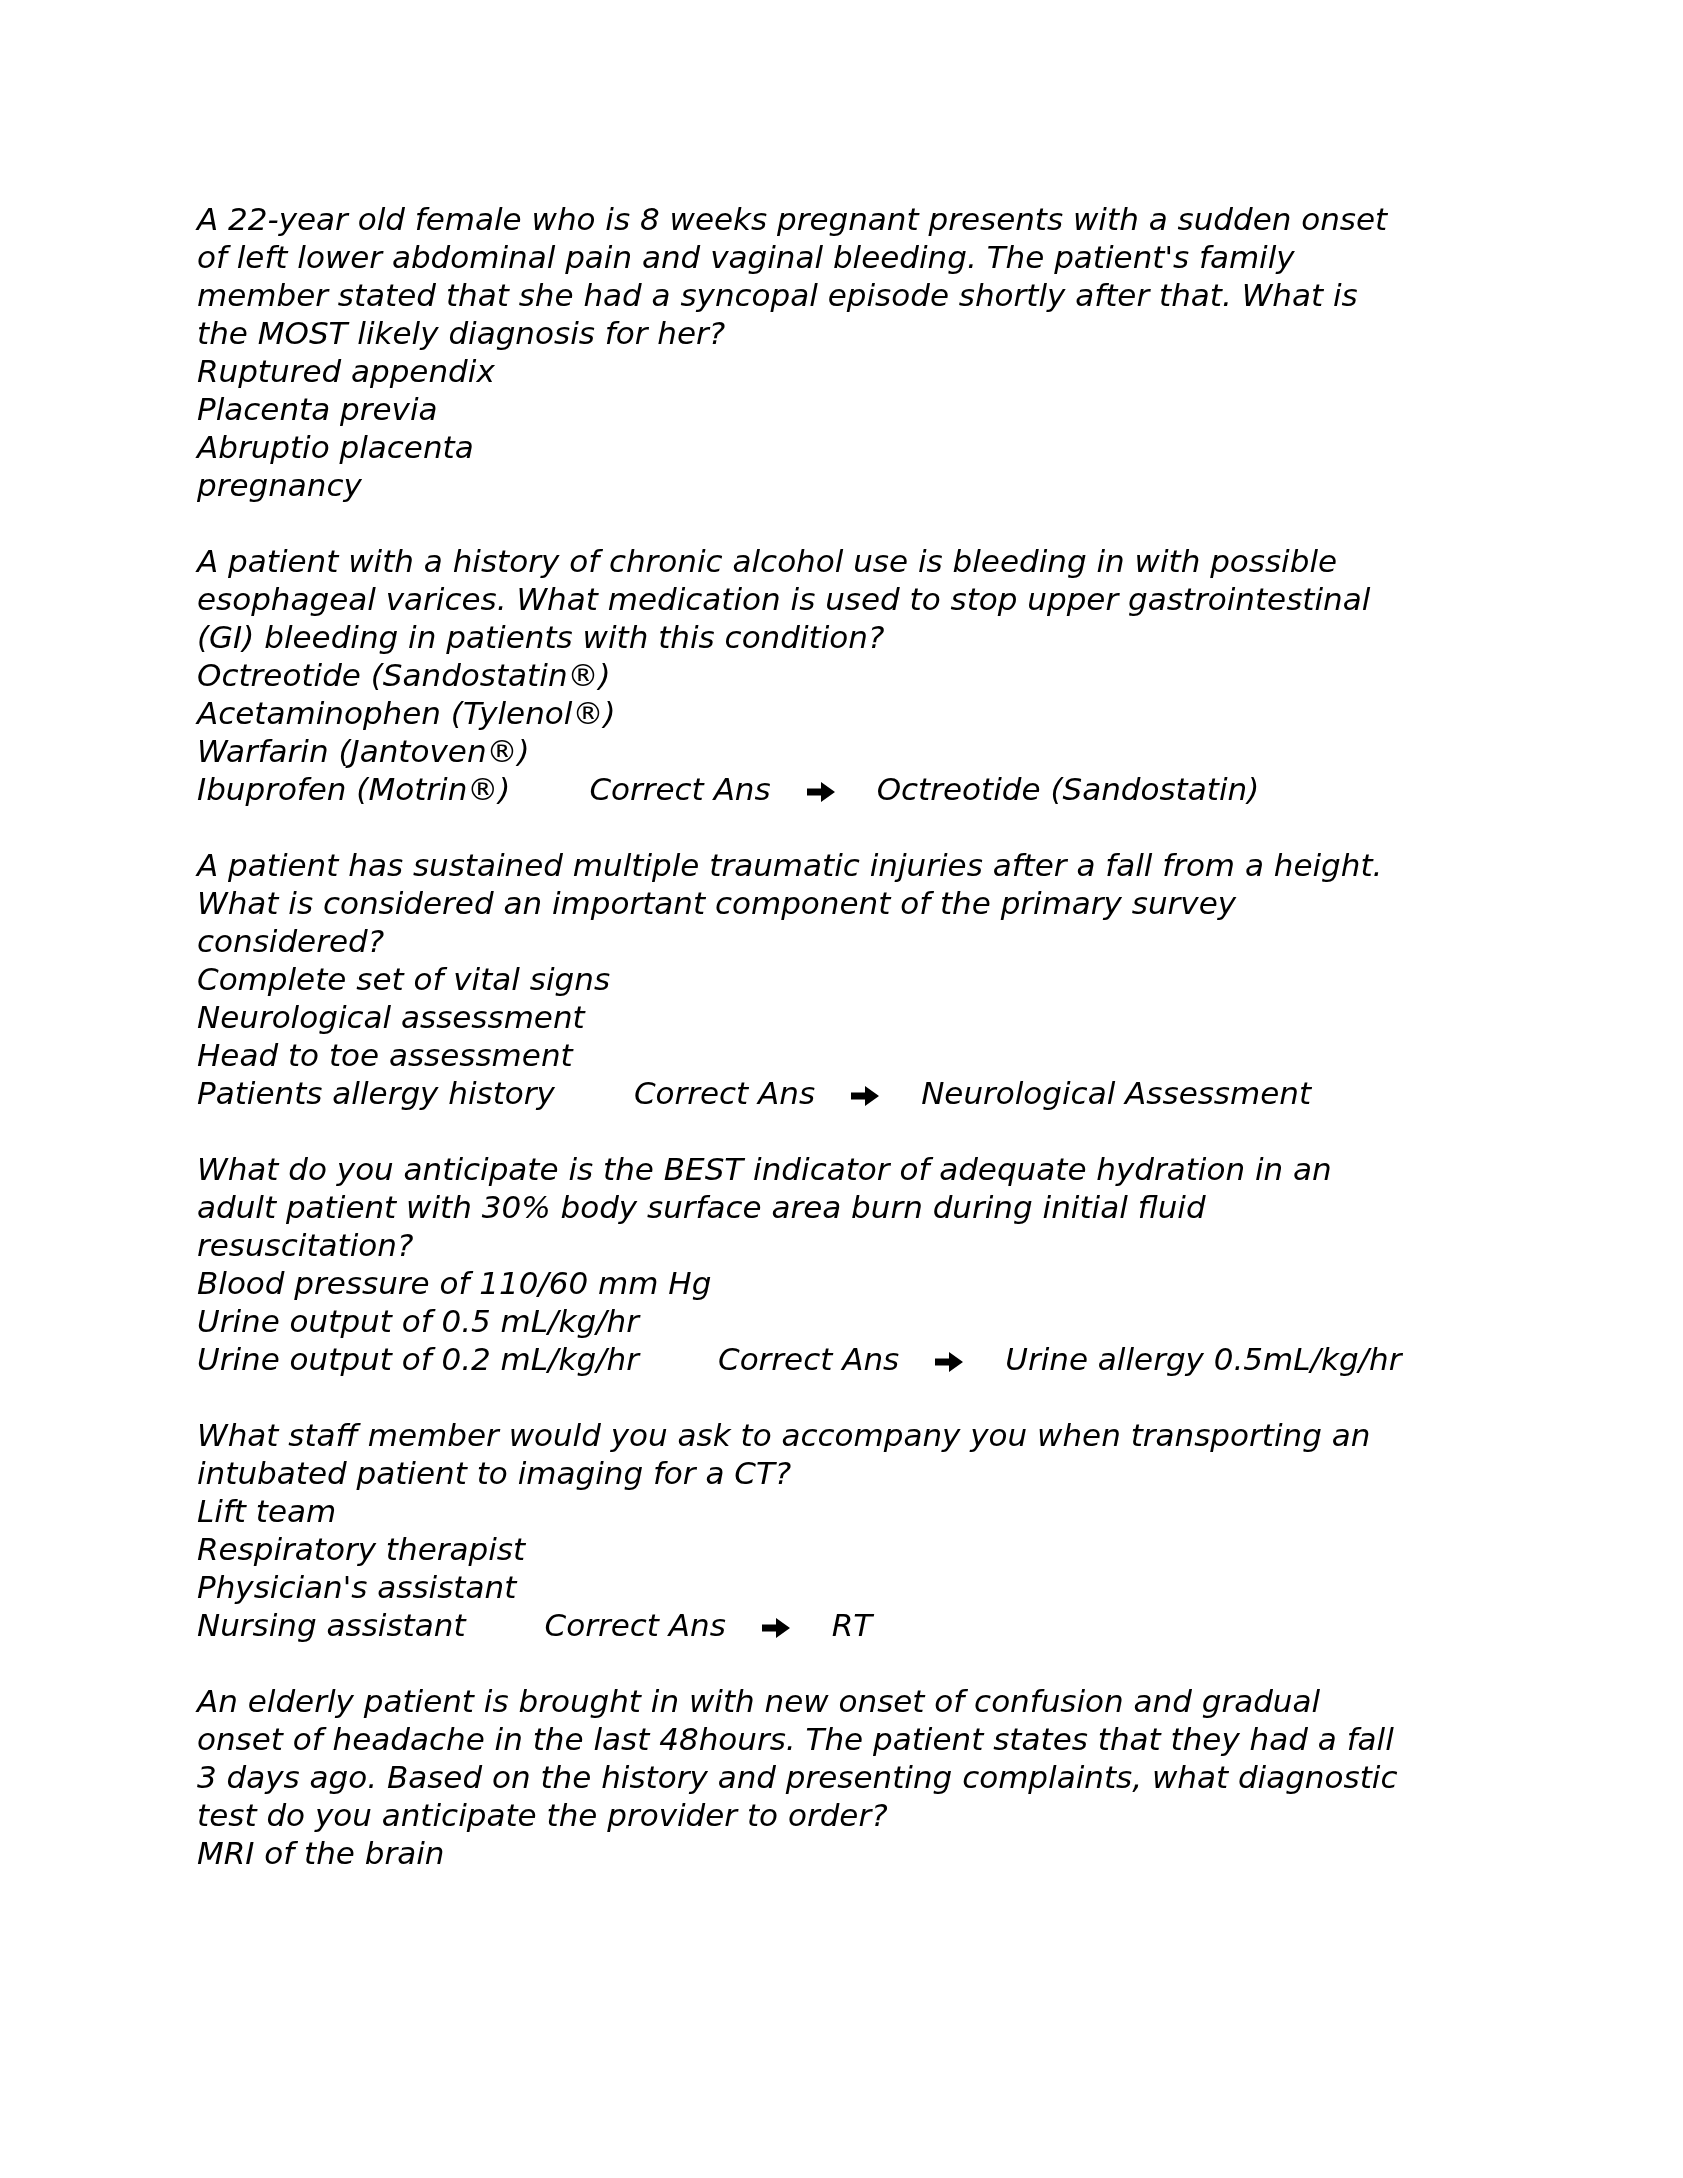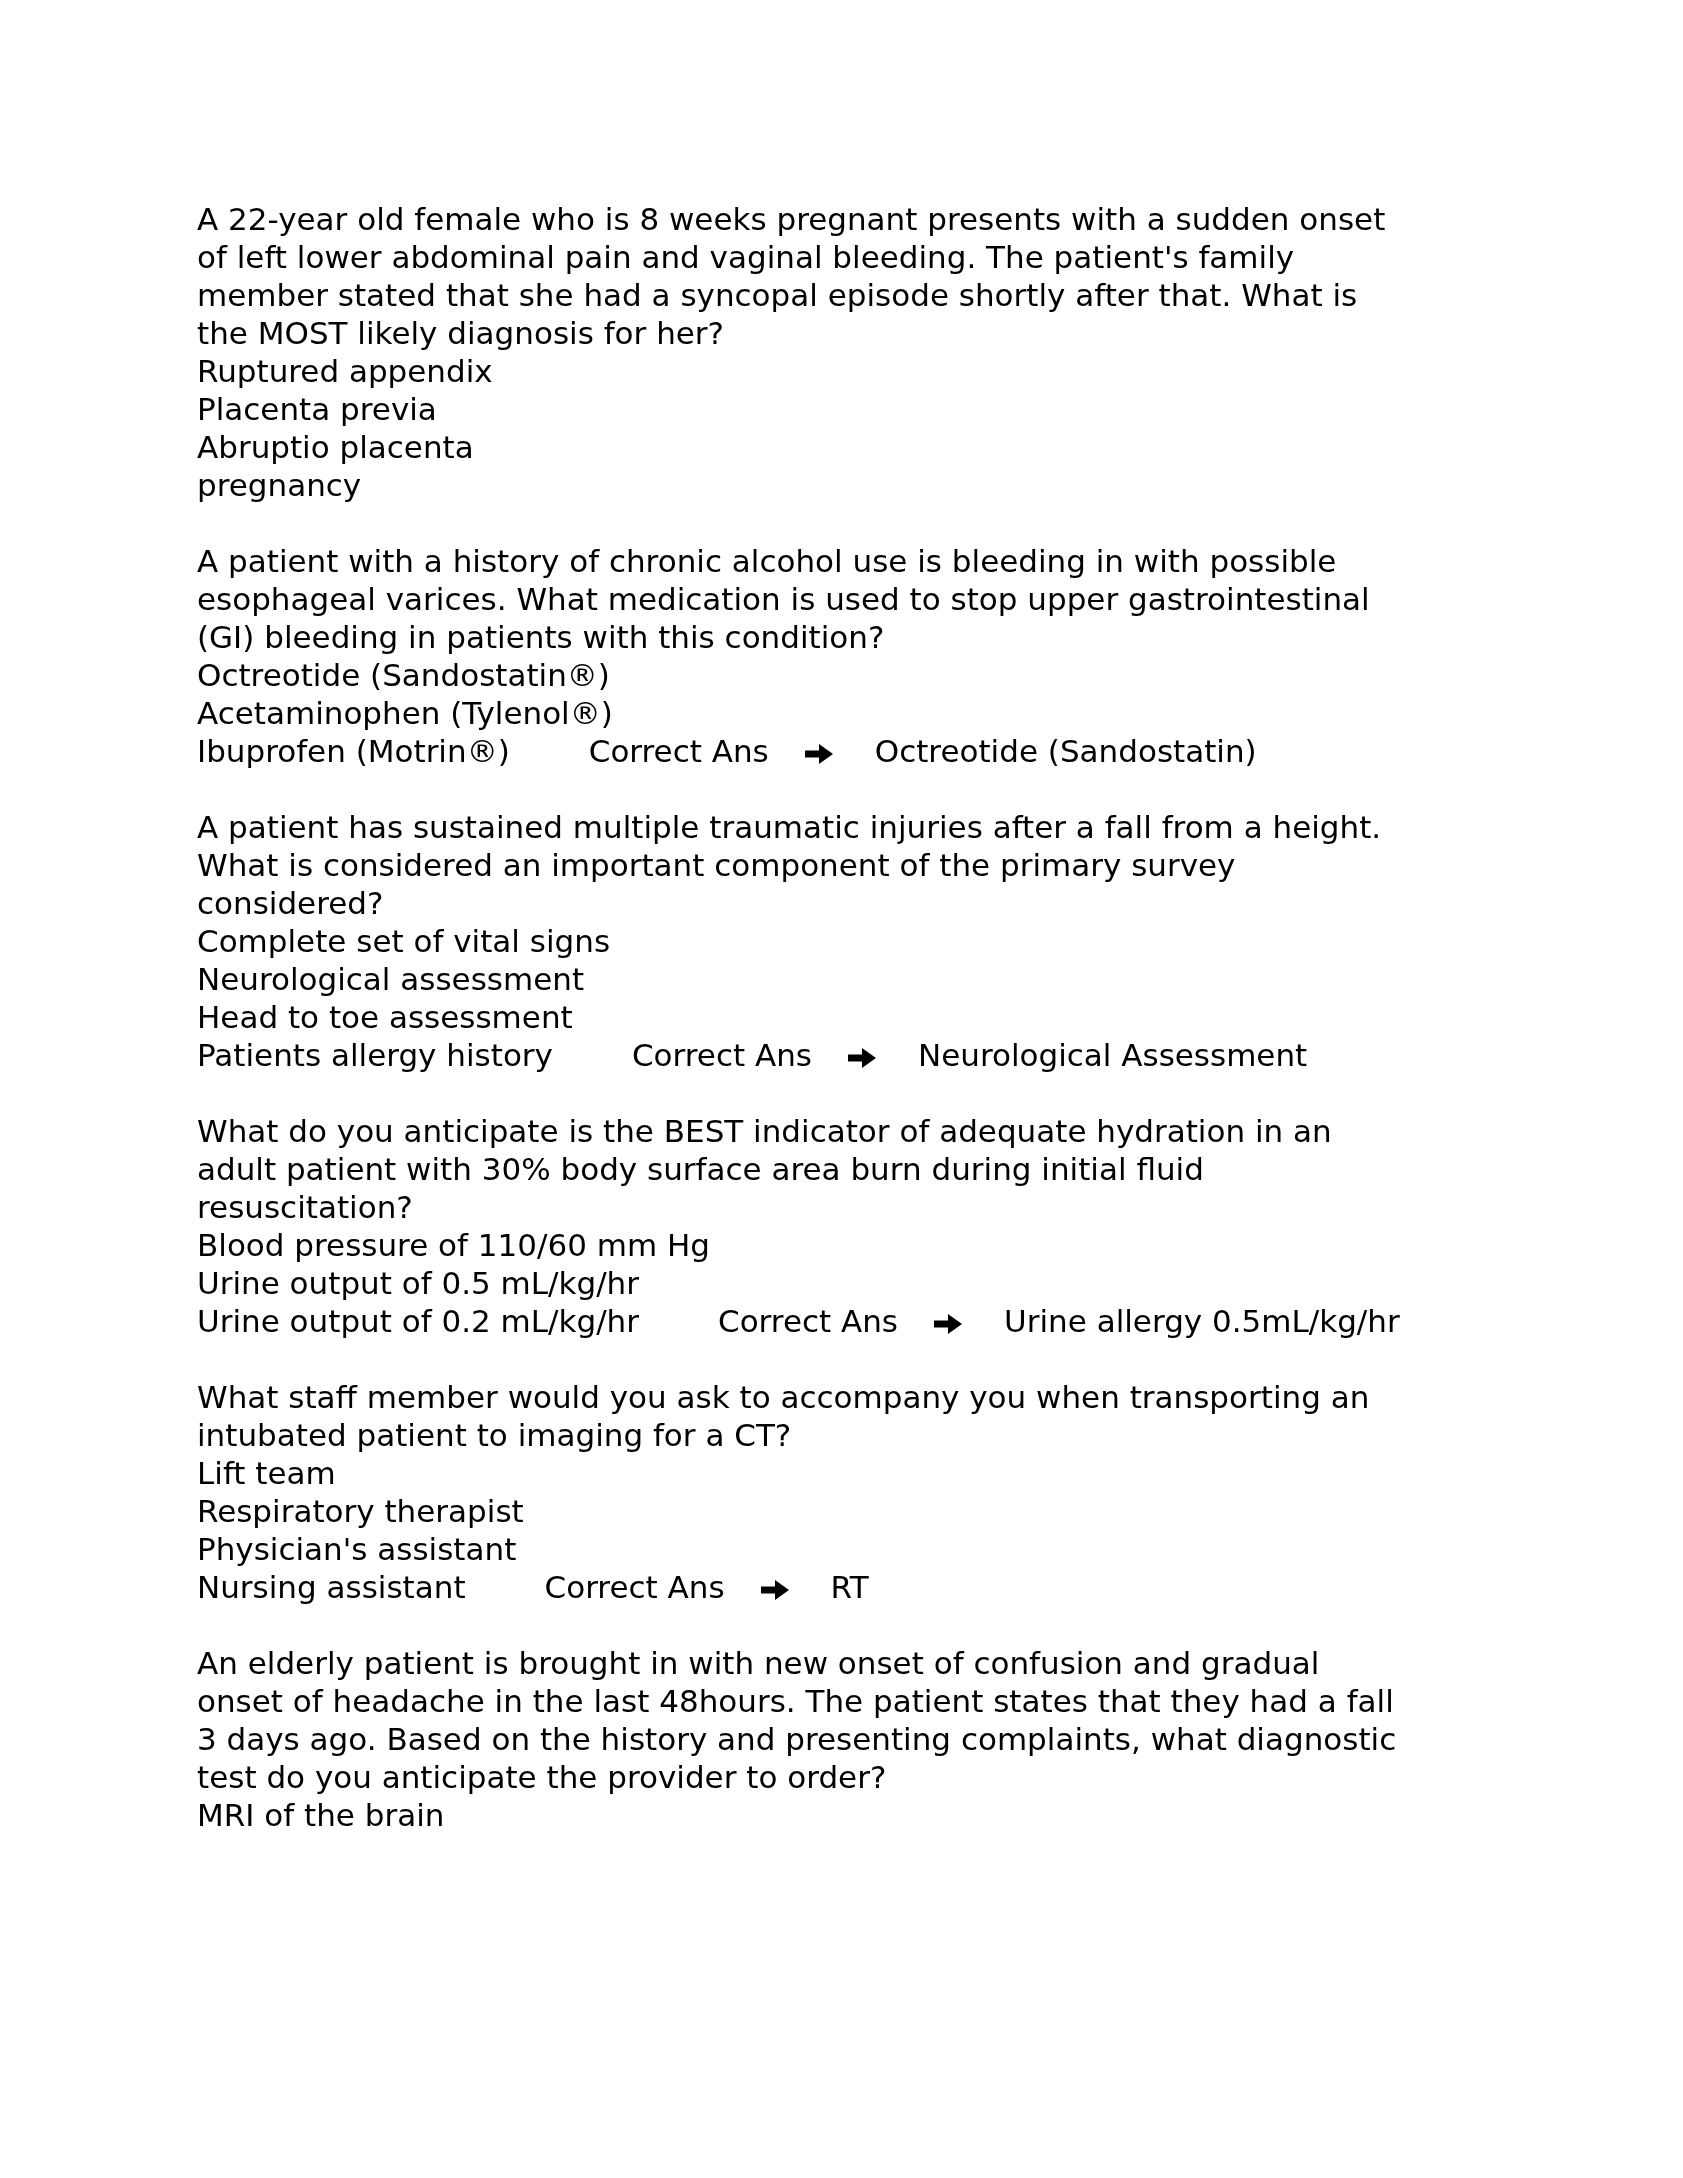--- a/index.html
+++ b/index.html
@@ -20,20 +20,21 @@
     top: 200px;
     width: 1287px;
     color: #000000;
     font-family: "DejaVu Sans", sans-serif;
     font-size: 31px;
     line-height: 38px;
   }
   .line {
     white-space: pre;
     height: 38px;
+    font-style: italic;
   }
   .blank-line {
     height: 38px;
   }
   .tab-gap {
     display: inline-block;
     width: 79px;
   }
   .pre-arrow-gap {
     display: inline-block;
@@ -62,20 +63,21 @@
         <div class="line">Abruptio placenta</div>
         <div class="line">pregnancy</div>
       </div>
       <div class="blank-line"></div>
       <div>
         <div class="line">A patient with a history of chronic alcohol use is bleeding in with possible</div>
         <div class="line">esophageal varices. What medication is used to stop upper gastrointestinal</div>
         <div class="line">(GI) bleeding in patients with this condition?</div>
         <div class="line">Octreotide (Sandostatin®)</div>
         <div class="line">Acetaminophen (Tylenol®)</div>
+        <div class="line">Warfarin (Jantoven®)</div>
         <div class="line"><span>Ibuprofen (Motrin®)</span><span class="tab-gap"></span><span>Correct Ans</span><span class="pre-arrow-gap"></span><svg width="28" height="20" viewBox="0 0 28 20" class="arrow-svg">
             <path d="M0 6.5 H14 V0 L28 10 L14 20 V13.5 H0 Z" fill="#000000"></path>
           </svg><span class="post-arrow-gap"></span><span>Octreotide (Sandostatin)</span></div>
       </div>
       <div class="blank-line"></div>
       <div>
         <div class="line">A patient has sustained multiple traumatic injuries after a fall from a height.</div>
         <div class="line">What is considered an important component of the primary survey</div>
         <div class="line">considered?</div>
         <div class="line">Complete set of vital signs</div>

